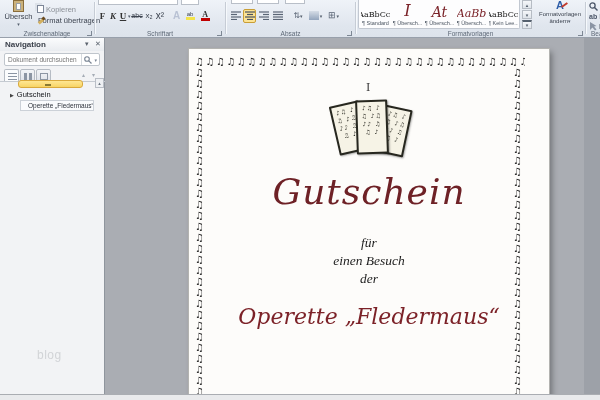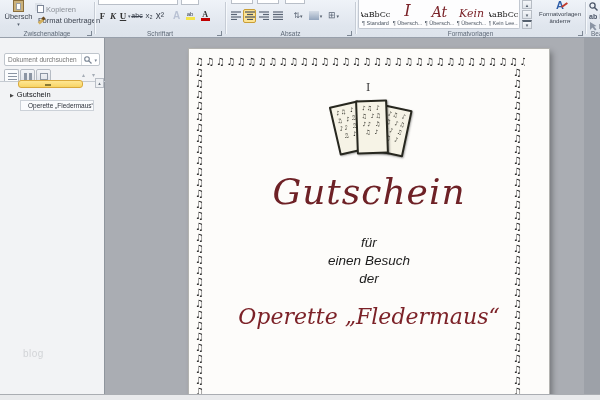--- a/index.html
+++ b/index.html
@@ -35,40 +35,40 @@
   .tablines{position:absolute;left:3px;top:3px;width:9px;height:7px;
     background:repeating-linear-gradient(#8b95a3 0 1px,transparent 1px 3px)}
   .tabsline{position:absolute;left:0;top:43px;width:105px;height:1px;background:#c5cad1}
   .navitem-hl{position:absolute;left:18px;top:42px;width:65px;height:8px;border-radius:3px;
     background:linear-gradient(#ffe793,#f7d465);border:1px solid #d9a93c}
   .navitem{font-size:7.5px;color:#14161a;white-space:nowrap}
   .navsub{position:absolute;left:20px;top:62px;width:74px;height:11px;border:1px solid #ccd1d8;background:#fafbfd;
     font-size:6.5px;color:#2c313a;line-height:10px;padding-left:7px;white-space:nowrap;overflow:hidden}
   .navscroll{position:absolute;left:95px;top:40px;width:9px;height:10px;border:1px solid #b9bec6;background:#eef0f3;
     font-size:5px;color:#6a7480;text-align:center;line-height:9px}
-  .watermark{position:absolute;left:23px;top:310px;font-size:10px;color:#d2d4d7;letter-spacing:.5px}
+  .watermark{position:absolute;left:37px;top:310px;font-size:12px;color:#d2d4d7;letter-spacing:.5px}
 
   
   .canvas-dark{position:absolute;left:584px;top:38px;width:16px;height:362px;background:#9da1a8;z-index:1}
   .page{position:absolute;left:189px;top:49px;width:360px;height:351px;background:#fdfcfa;
     box-shadow:0 0 0 1px #b3b3b0,3px 3px 6px rgba(0,0,0,.35);z-index:2}
   .noteband-h{position:absolute;left:6px;top:7px;width:330px;height:12px;overflow:hidden;
     font-family:"DejaVu Sans",sans-serif;font-size:10px;letter-spacing:1.5px;color:#141414;white-space:nowrap}
   .noteband-v{position:absolute;top:18px;width:12px;bottom:0;overflow:hidden;
     font-family:"DejaVu Sans",sans-serif;font-size:10px;color:#141414}
   .noteband-v div{height:11px;line-height:11px}
   .cursor{position:absolute;left:177px;top:32px;font-family:"DejaVu Serif",serif;font-size:11px;color:#333}
   .ticket{position:absolute;background:#f6f3e6;border:2px solid #27271f;border-radius:1px;
     box-shadow:1px 1px 2px rgba(0,0,0,.35);overflow:hidden}
   .ticket .tn{white-space:pre-line;font-family:"DejaVu Sans",sans-serif;font-size:6px;line-height:8px;
     letter-spacing:1px;color:#2a2a22;padding:2px 1px;text-align:center}
   .doc-title{position:absolute;left:0;top:122px;width:100%;text-align:center;
     font-family:"DejaVu Serif",serif;font-style:italic;font-size:36px;color:#6e2126;letter-spacing:1px}
   .doc-mid{position:absolute;left:0;width:100%;text-align:center;
-    font-family:Liberation Sans, sans-serif;font-style:italic;font-size:13.5px;color:#1d1d1d}
+    font-family:Liberation Serif, serif;font-style:italic;font-size:13.5px;color:#1d1d1d}
   .doc-sub{position:absolute;left:0;top:255px;width:100%;text-align:center;
     font-family:"DejaVu Serif",serif;font-style:italic;font-size:22px;color:#7c2228}
   .datebox{position:absolute;left:118px;top:319px;width:136px;height:32px;
     background:linear-gradient(#efe5c2,#d7c89b);border:1px solid #c4b78e;box-shadow:1px 1px 2px rgba(0,0,0,.15);
     text-align:center;font-family:"DejaVu Serif",serif;font-style:italic;font-size:11.5px;color:#2a2820;padding-top:3px;line-height:14px}
 
   .bottomstrip{position:absolute;left:0;top:394px;width:600px;height:6px;background:#e9eaec;border-top:1px solid #aaadb2;z-index:20}
 
   
   .icn-lines svg{display:block}
@@ -206,21 +206,21 @@
       </div>
       <div class="stylecard">
         <span class="pv red-pv" style="font-size:16px">I</span>
         <span class="nm">¶ Übersch...</span>
       </div>
       <div class="stylecard">
         <span class="pv red-pv" style="font-size:14px">At</span>
         <span class="nm">¶ Übersch...</span>
       </div>
       <div class="stylecard">
-        <span class="pv red-pv" style="font-size:11px">Kein</span>
+        <span class="pv red-pv" style="font-size:11px">AaBb</span>
         <span class="nm">¶ Übersch...</span>
       </div>
       <div class="stylecard">
         <span class="pv" style="font-size:8px">AaBbCcl</span>
         <span class="nm">¶ Kein Lee...</span>
       </div>
     </div>
     <div class="abs" style="left:166px;top:0;width:11px;height:29px;display:flex;flex-direction:column;gap:1px">
       <span class="arrowbtn">▴</span>
       <span class="arrowbtn">▾</span>
@@ -254,20 +254,25 @@
       <svg width="8" height="9">
           <polygon points="1,0 1,8 3.5,5.5 6,8.5 7.5,7.5 5,4.5 7.5,4" fill="#8a94a4"></polygon>
         </svg>
       <span class="rtext">Markieren</span>
     </div>
     <div class="glabel" style="text-align:left;padding-left:4px">Bearbeiten</div>
   </div>
 </div>
 
 <div class="navpane">
+  <div class="nav-hdr">
+    <span class="nav-title">Navigation</span>
+    <span class="abs" style="left:85px;top:2px;font-size:7px;color:#5a626d">▾</span>
+    <span class="abs" style="left:95px;top:2px;font-size:7px;color:#5a626d">✕</span>
+  </div>
   <div class="nav-search">
     <input placeholder="Dokument durchsuchen" style="">
     <span style="border-left:1px solid #d6dade;padding:0 2px;display:flex;align-items:center;height:100%">
       <svg width="8" height="8">
           <circle cx="3" cy="3" r="2.3" fill="none" stroke="#7a8594" stroke-width="1.1"></circle>
           <line x1="4.8" y1="4.8" x2="7.5" y2="7.5" stroke="#7a8594" stroke-width="1.2"></line>
         </svg>
     </span>
     <span style="font-size:5px;color:#7a8594;padding-right:2px">▾</span>
   </div>

